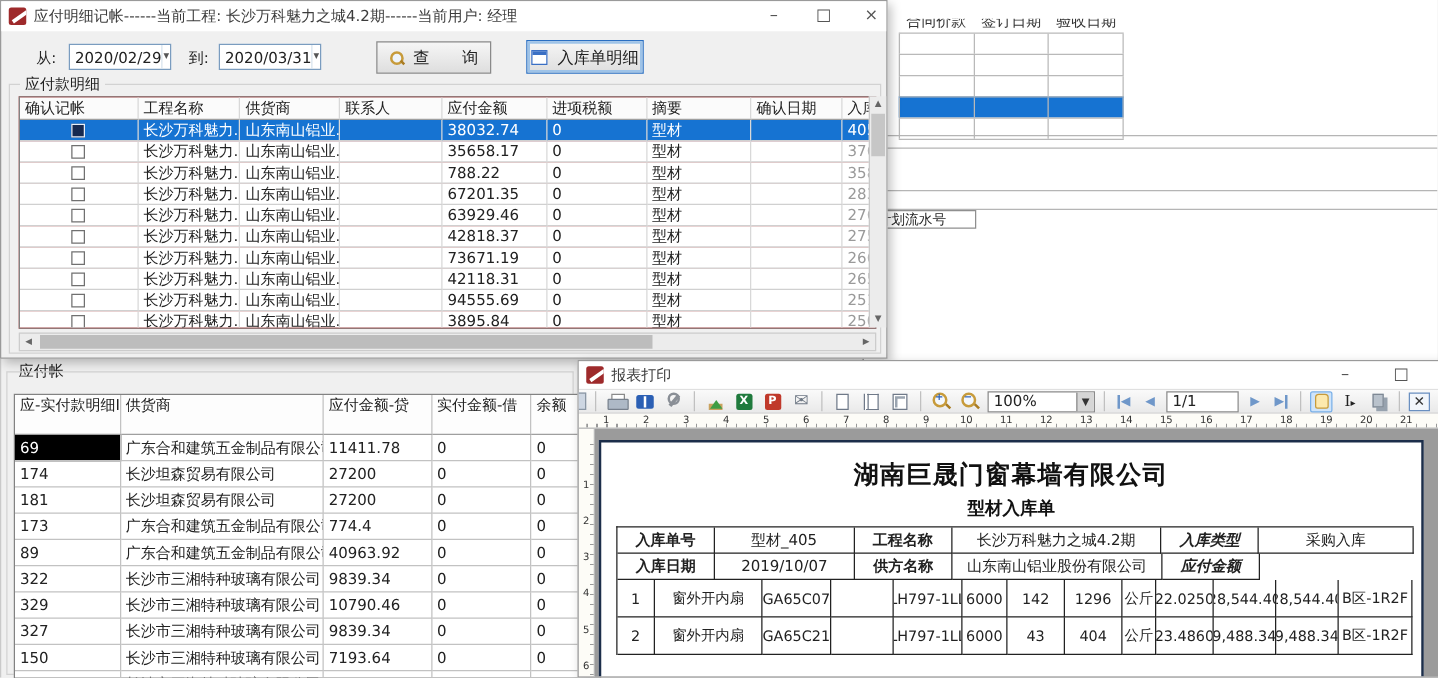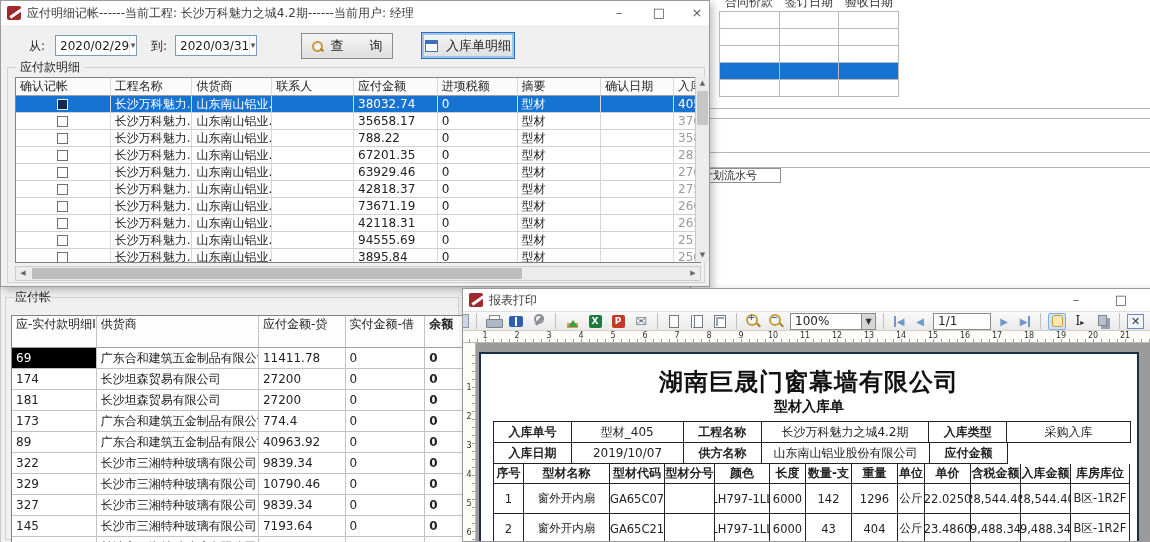--- a/index.html
+++ b/index.html
@@ -48,39 +48,39 @@
   .vsb .up,.vsb .dn { position:absolute; left:0; width:13px; height:13px; text-align:center; font-size:7px; color:#666; line-height:13px; }
   .vsb .up{top:0;} .vsb .dn{bottom:0;}
   .vsb .thumb { position:absolute; left:1px; top:14px; width:11px; height:34px; background:#c6c6c6; }
   .hsb { position:absolute; left:14px; top:265px; width:686px; height:15px; background:#ececec; border:1px solid #cccccc; }
   .hsb .lt,.hsb .rt { position:absolute; top:0; width:14px; height:13px; text-align:center; font-size:7px; color:#666; line-height:13px; }
   .hsb .lt{left:0;} .hsb .rt{right:0;}
   .hsb .thumb { position:absolute; left:16px; top:1px; width:490px; height:11px; background:#bdbdbd; }
 
   
   #bgwin { left:690px; top:0; width:460px; height:290px; background:#fff; border-left:1px solid #8a8a8a; z-index:5; position:absolute; overflow:hidden; }
-  .bgt { position:absolute; left:28px; top:0; width:180px; }
+  .bgt { position:absolute; left:28px; top:15px; width:180px; }
   .bgt-head { display:flex; height:11px; overflow:hidden; }
   .bgt-head .bh { width:60px; color:#333; margin-top:-6px; text-align:center; }
   .bgt-row { display:flex; height:17px; border-top:1px solid #b9b9b9; }
   .bgt-row .bc { width:60px; border-right:1px solid #b9b9b9; }
   .bgt-row .bc:first-child { border-left:1px solid #b9b9b9; width:61px; }
   .bgt-row.blue { background:#1673d2; }
   .bgt-bottom { border-top:1px solid #b9b9b9; }
   .bgline { position:absolute; left:0; width:100%; border-top:1px solid #b5b5b5; }
   .planbox { position:absolute; left:5px; top:168px; width:85px; height:15px; border:1px solid #8f8f8f; background:#fff; font-size:11px; line-height:13px; overflow:hidden; padding-left:5px; white-space:nowrap; }
 
   
   #paypanel { left:0; top:287px; width:462px; height:255px; background:#f0f0f0; border-left:1px solid #c9c9c9; position:absolute; z-index:10; }
   .t2 { position:absolute; left:10px; top:28px; width:470px; border:1px solid #828282; background:#fff; }
   .t2 .c { border-right:1px solid #c2c2c2; border-bottom:1px solid #c2c2c2; padding:1px 4px; white-space:nowrap; overflow:hidden; }
   .t2-head { background:#fdfdfd; }
   .t2-head .c { height:32px; line-height:14px; border-bottom:1px solid #9f9f9f; }
   .t2-row .c { height:21px; display:flex; align-items:center; }
-  .t2 .d0{width:85px;} .t2 .d1{width:163px;} .t2 .d2{width:87px;} .t2 .d3{width:80px;} .t2 .d4{width:55px; border-right:none;font-weight:bold;}
+  .t2 .d0{width:85px;} .t2 .d1{width:163px;} .t2 .d2{width:87px;} .t2 .d3{width:80px;} .t2 .d4{width:55px; border-right:none;}
   .t2-body { height:194px; overflow:hidden; }
   .t2 .c.sel { background:#000000; color:#fff; }
 
   
   #repwin { left:462px; top:288px; width:700px; height:254px; z-index:30; background:#f0f0f0; border:1px solid #9a9a9a; position:absolute; overflow:hidden; box-shadow:3px 3px 8px rgba(0,0,0,.25); }
   #repwin .titlebar { height:22px; }
   .toolbar { height:20px; background:linear-gradient(#fafafa,#e9e9e9); border-top:1px solid #e0e0e0; border-bottom:1px solid #cfcfcf; display:flex; align-items:center; gap:5px; padding:0 2px; }
   .sep { width:1px; height:16px; background:#c0c0c0; margin:0 2px; flex:0 0 auto; }
   .ti { width:18px; height:17px; display:flex; align-items:center; justify-content:center; position:relative; flex:0 0 auto; border-radius:2px; }
   .ti.active { background:#cfe4fa; border:1px solid #7ab0e8; }
@@ -124,27 +124,27 @@
     background-size:100% 3px; background-position:6px bottom; background-repeat:no-repeat; }
   .hruler .nums { position:absolute; left:6px; top:0; display:flex; }
   .hruler .nums span { width:32px; text-align:center; font-size:8px; color:#333; }
   .preview { position:relative; height:200px; background:#9b9b9b; overflow:hidden; }
   .vruler { position:absolute; left:0; top:0; width:13px; height:200px; background:#fdfcf7; border-right:1px solid #b9b9b9; overflow:hidden;
     background-image:repeating-linear-gradient(180deg,#999 0 1px,transparent 1px 8px);
     background-size:3px 100%; background-position:right 12px; background-repeat:no-repeat; }
   .vruler .nums { position:absolute; top:40px; left:0; width:12px; }
   .vruler .nums span { display:block; height:29px; text-align:center; font-size:8px; color:#333; }
   .page { position:absolute; left:16px; top:9px; width:660px; height:400px; background:#fff; border:2px solid #1c2e4a; }
-  .rp-company { position:absolute; top:12px; left:0; width:100%; text-align:center; font-size:24px; font-weight:600; letter-spacing:1px; color:#111;font-family:Liberation Mono, monospace; }
+  .rp-company { position:absolute; top:12px; left:0; width:100%; text-align:center; font-size:20px; font-weight:600; letter-spacing:1px; color:#111;font-family:Liberation Mono, monospace; }
   .rp-doctitle { position:absolute; top:44px; left:0; width:100%; text-align:center; font-size:14px; font-weight:700; color:#111; }
   .rtable { position:absolute; left:12px; top:67px; width:638px; border-left:1px solid #222; border-top:1px solid #222; }
   .irow { display:flex; }
   .irow > div { height:21px; border-right:1px solid #222; border-bottom:1px solid #222; display:flex; align-items:center; justify-content:center; white-space:nowrap; overflow:hidden; font-size:12px; }
   .irow .lab { font-weight:700; }
-  .iw0{width:78px;} .iw1{width:112px;} .iw2{width:78px;} .iw3{width:168px;} .iw4{width:78px;} .iw5{width:124px;}
+  .iw0{width:78px;} .iw1{width:112px;} .iw2{width:78px;} .iw3{width:168px;} .iw4{width:78px;font-style:italic;} .iw5{width:124px;}
   .drow { display:flex; }
   .drow > div { border-right:1px solid #222; border-bottom:1px solid #222; display:flex; align-items:center; justify-content:center; white-space:nowrap; overflow:hidden; font-size:11.5px; }
   .dhead > div { height:20px; font-weight:700; font-size:12px; }
   .dbody .drow > div { height:30px; }
   .w0{width:30px;} .w1{width:86px;} .w2{width:55px;} .w3{width:50px;} .w4{width:55px;} .w5{width:36px;} .w6{width:46px;}
   .w7{width:46px;} .w8{width:27px;} .w9{width:46px;} .w10{width:50px;} .w11{width:50px;} .w12{width:59px;}
 </style>
 </head>
 <body>
 
@@ -260,21 +260,21 @@
 
         <div class="grid-row t2-row">
           <div class="c d0">327</div>
           <div class="c d1">长沙市三湘特种玻璃有限公司</div>
           <div class="c d2">9839.34</div>
           <div class="c d3">0</div>
           <div class="c d4">0</div>
         </div>
 
         <div class="grid-row t2-row">
-          <div class="c d0">145</div>
+          <div class="c d0">150</div>
           <div class="c d1">长沙市三湘特种玻璃有限公司</div>
           <div class="c d2">7193.64</div>
           <div class="c d3">0</div>
           <div class="c d4">0</div>
         </div>
 
         <div class="grid-row t2-row">
           <div class="c d0"></div>
           <div class="c d1">长沙市三湘特种玻璃有限公司</div>
           <div class="c d2"></div>
@@ -619,35 +619,20 @@
 
             <div class="irow">
               <div class="lab iw0">入库日期</div>
               <div class="iw1">2019/10/07</div>
               <div class="lab iw2">供方名称</div>
               <div class="iw3">山东南山铝业股份有限公司</div>
               <div class="lab iw4">应付金额</div>
             </div>
           </div>
 
-        <div class="drow dhead">
-          <div class="w0">序号</div>
-          <div class="w1">型材名称</div>
-          <div class="w2">型材代码</div>
-          <div class="w3">型材分号</div>
-          <div class="w4">颜色</div>
-          <div class="w5">长度</div>
-          <div class="w6">数量-支</div>
-          <div class="w7">重量</div>
-          <div class="w8">单位</div>
-          <div class="w9">单价</div>
-          <div class="w10">含税金额</div>
-          <div class="w11">入库金额</div>
-          <div class="w12">库房库位</div>
-        </div>
 
         <div class="dbody">
 
             <div class="drow">
               <div class="w0">1</div>
               <div class="w1">窗外开内扇</div>
               <div class="w2">GA65C07</div>
               <div class="w3"></div>
               <div class="w4">LH797-1LL</div>
               <div class="w5">6000</div>

